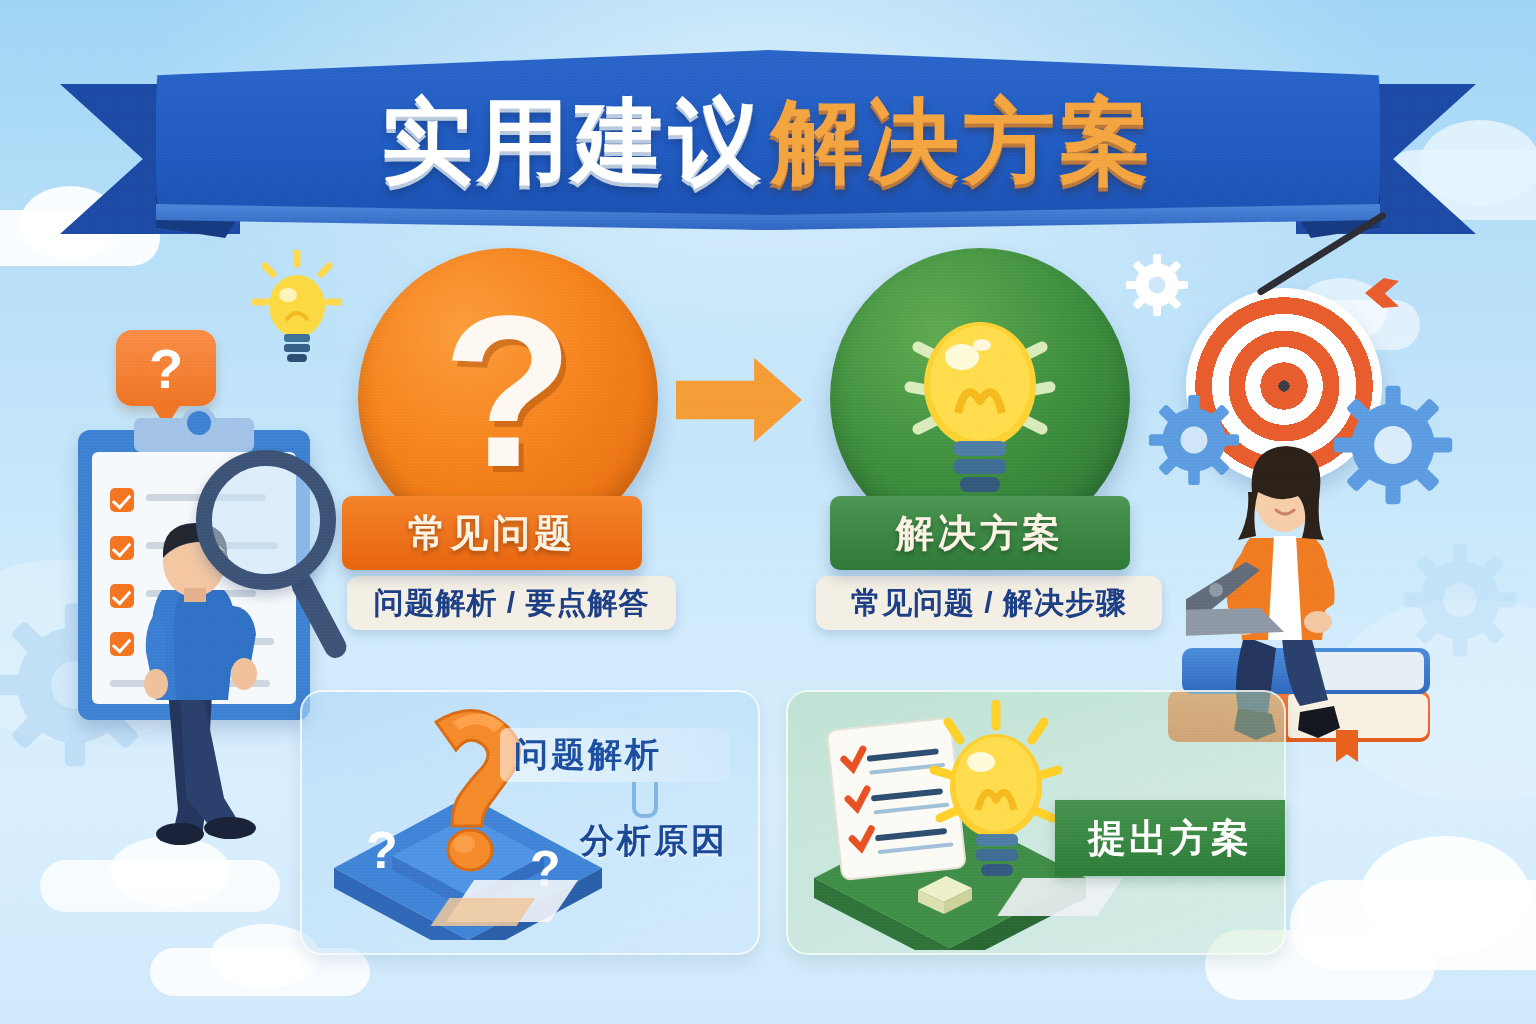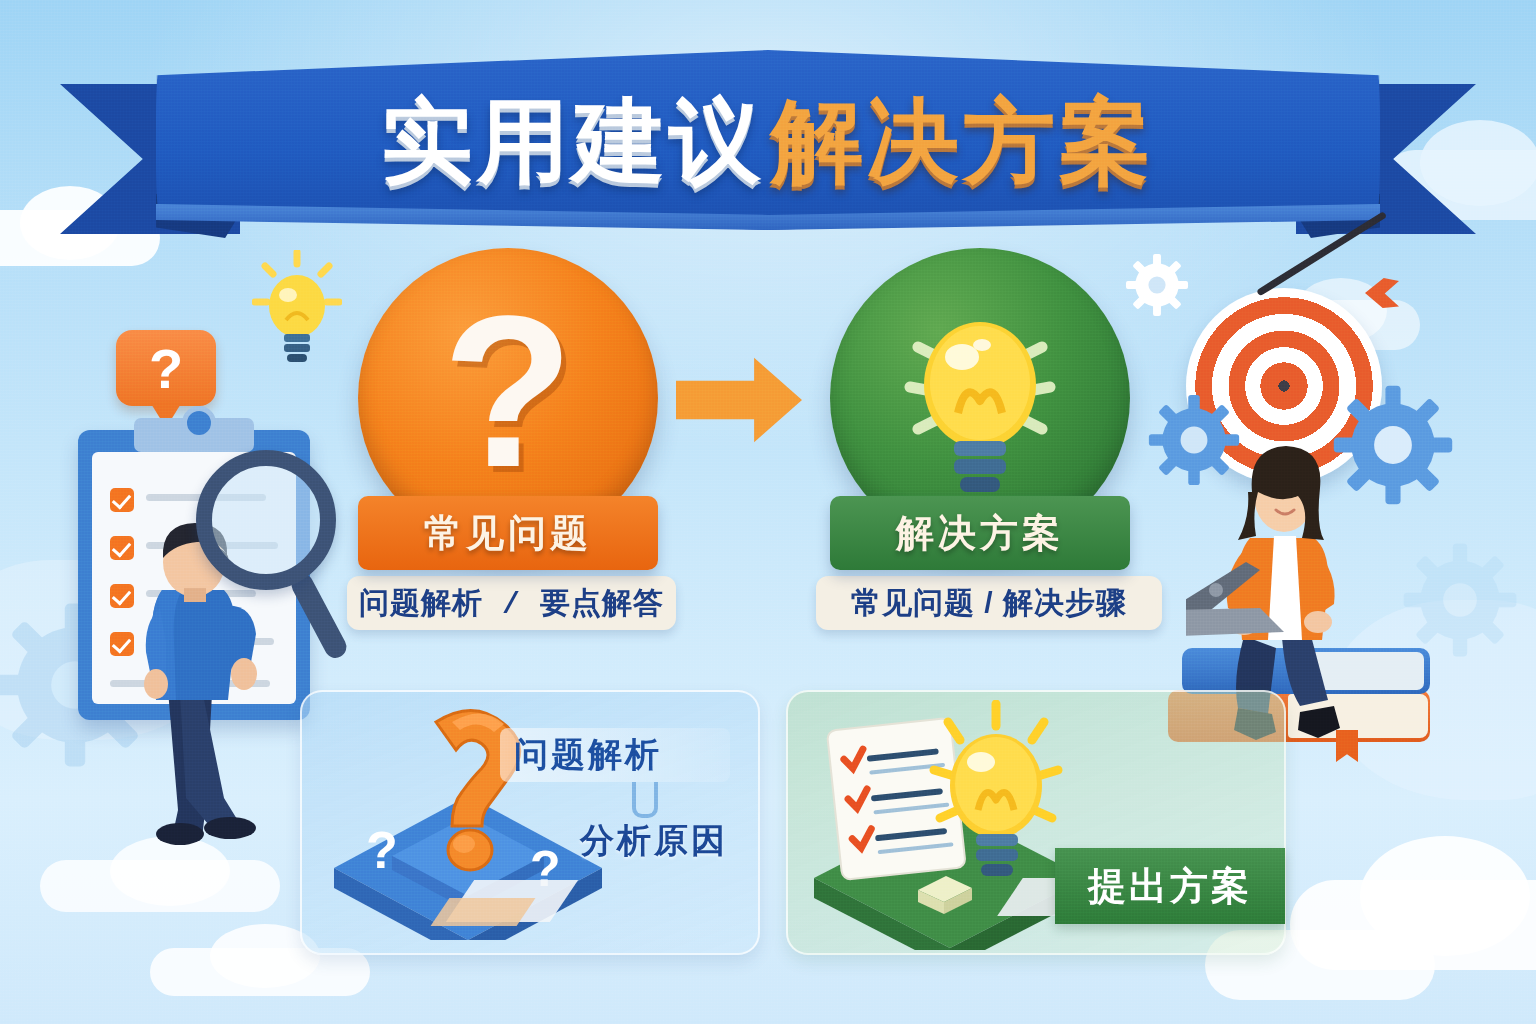--- a/index.html
+++ b/index.html
@@ -139,21 +139,20 @@
   #connector {
     position: absolute; left: 632px; top: 782px; width: 26px; height: 36px;
     border-left: 4px solid #7fb4e4; border-right: 4px solid #7fb4e4; border-bottom: 4px solid #7fb4e4;
     border-radius: 0 0 10px 10px;
   }
   #tag-propose {
     left: 1055px; top: 800px; width: 230px; height: 76px; justify-content: center;
     color: #ffffff; font-size: 38px;
     background: linear-gradient(180deg, #46914f, #2d7a38);
     box-shadow: 0 5px 10px rgba(20,70,40,.22);
-    margin-top: 48px;
   }
 
   
   .gear { position: absolute; }
   .bulb { position: absolute; }
 
   .bubble {
     position: absolute; background: linear-gradient(180deg, #f98b46, #ef7325);
     border-radius: 16px; box-shadow: 0 6px 11px rgba(120,50,10,.22);
     display: flex; align-items: center; justify-content: center;
@@ -349,22 +348,22 @@
 
   <div id="mag">
     <div class="handle"></div>
     <div class="ring"></div>
   </div>
 
   <div class="bigcard" style="left:340px; top:248px;">
     <div class="disc q" style="margin-left:18px;">
       <div class="qmark">?</div>
     </div>
-    <div class="labelbar q" style="margin-left:18px;">常见问题</div>
-    <div class="subpill" style="margin-left:7px;font-family:Liberation Mono, monospace;">问题解析 / 要点解答</div>
+    <div class="labelbar q" style="margin-left:2px;">常见问题</div>
+    <div class="subpill" style="margin-left:7px;">问题解析 / 要点解答</div>
   </div>
 
   <div id="arrow">
     <div class="shape"></div>
   </div>
 
   <div class="bigcard" style="left:812px; top:248px;">
     <div class="disc b" style="margin-left:18px;">
       <div style="position:absolute; inset:0; display:flex; align-items:center; justify-content:center;">
         <svg viewBox="0 0 200 230" width="200" height="230">

